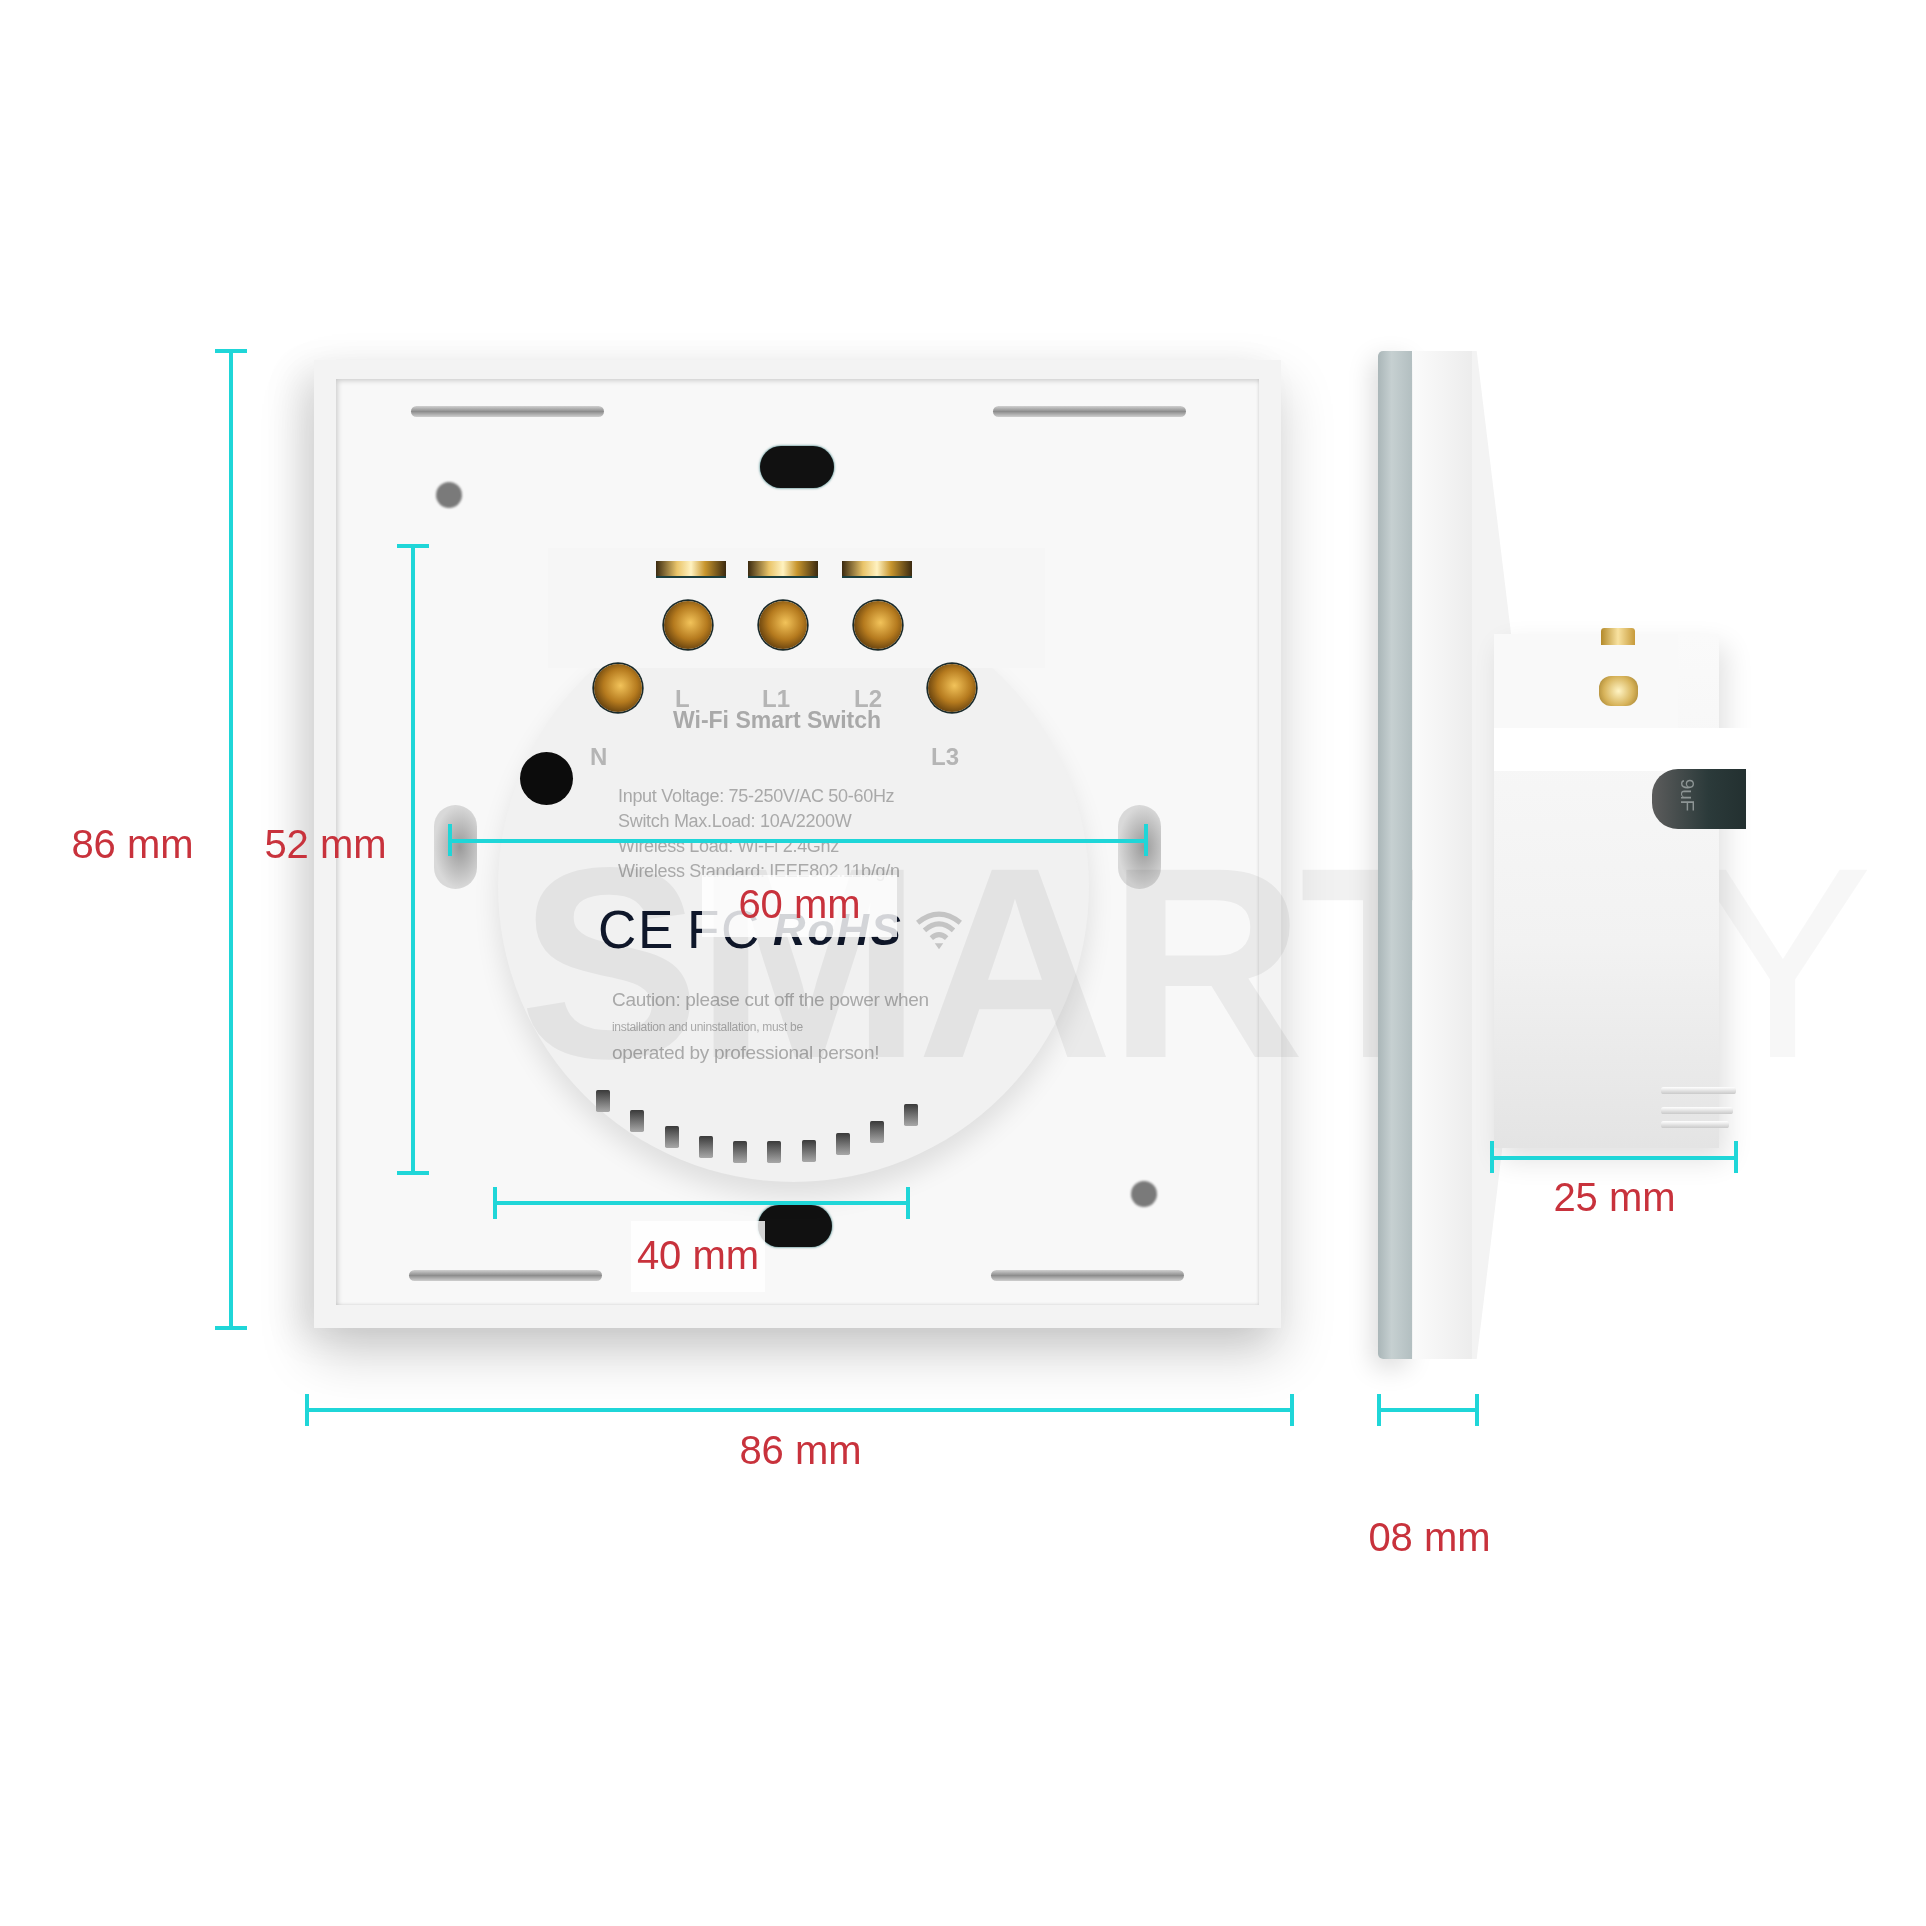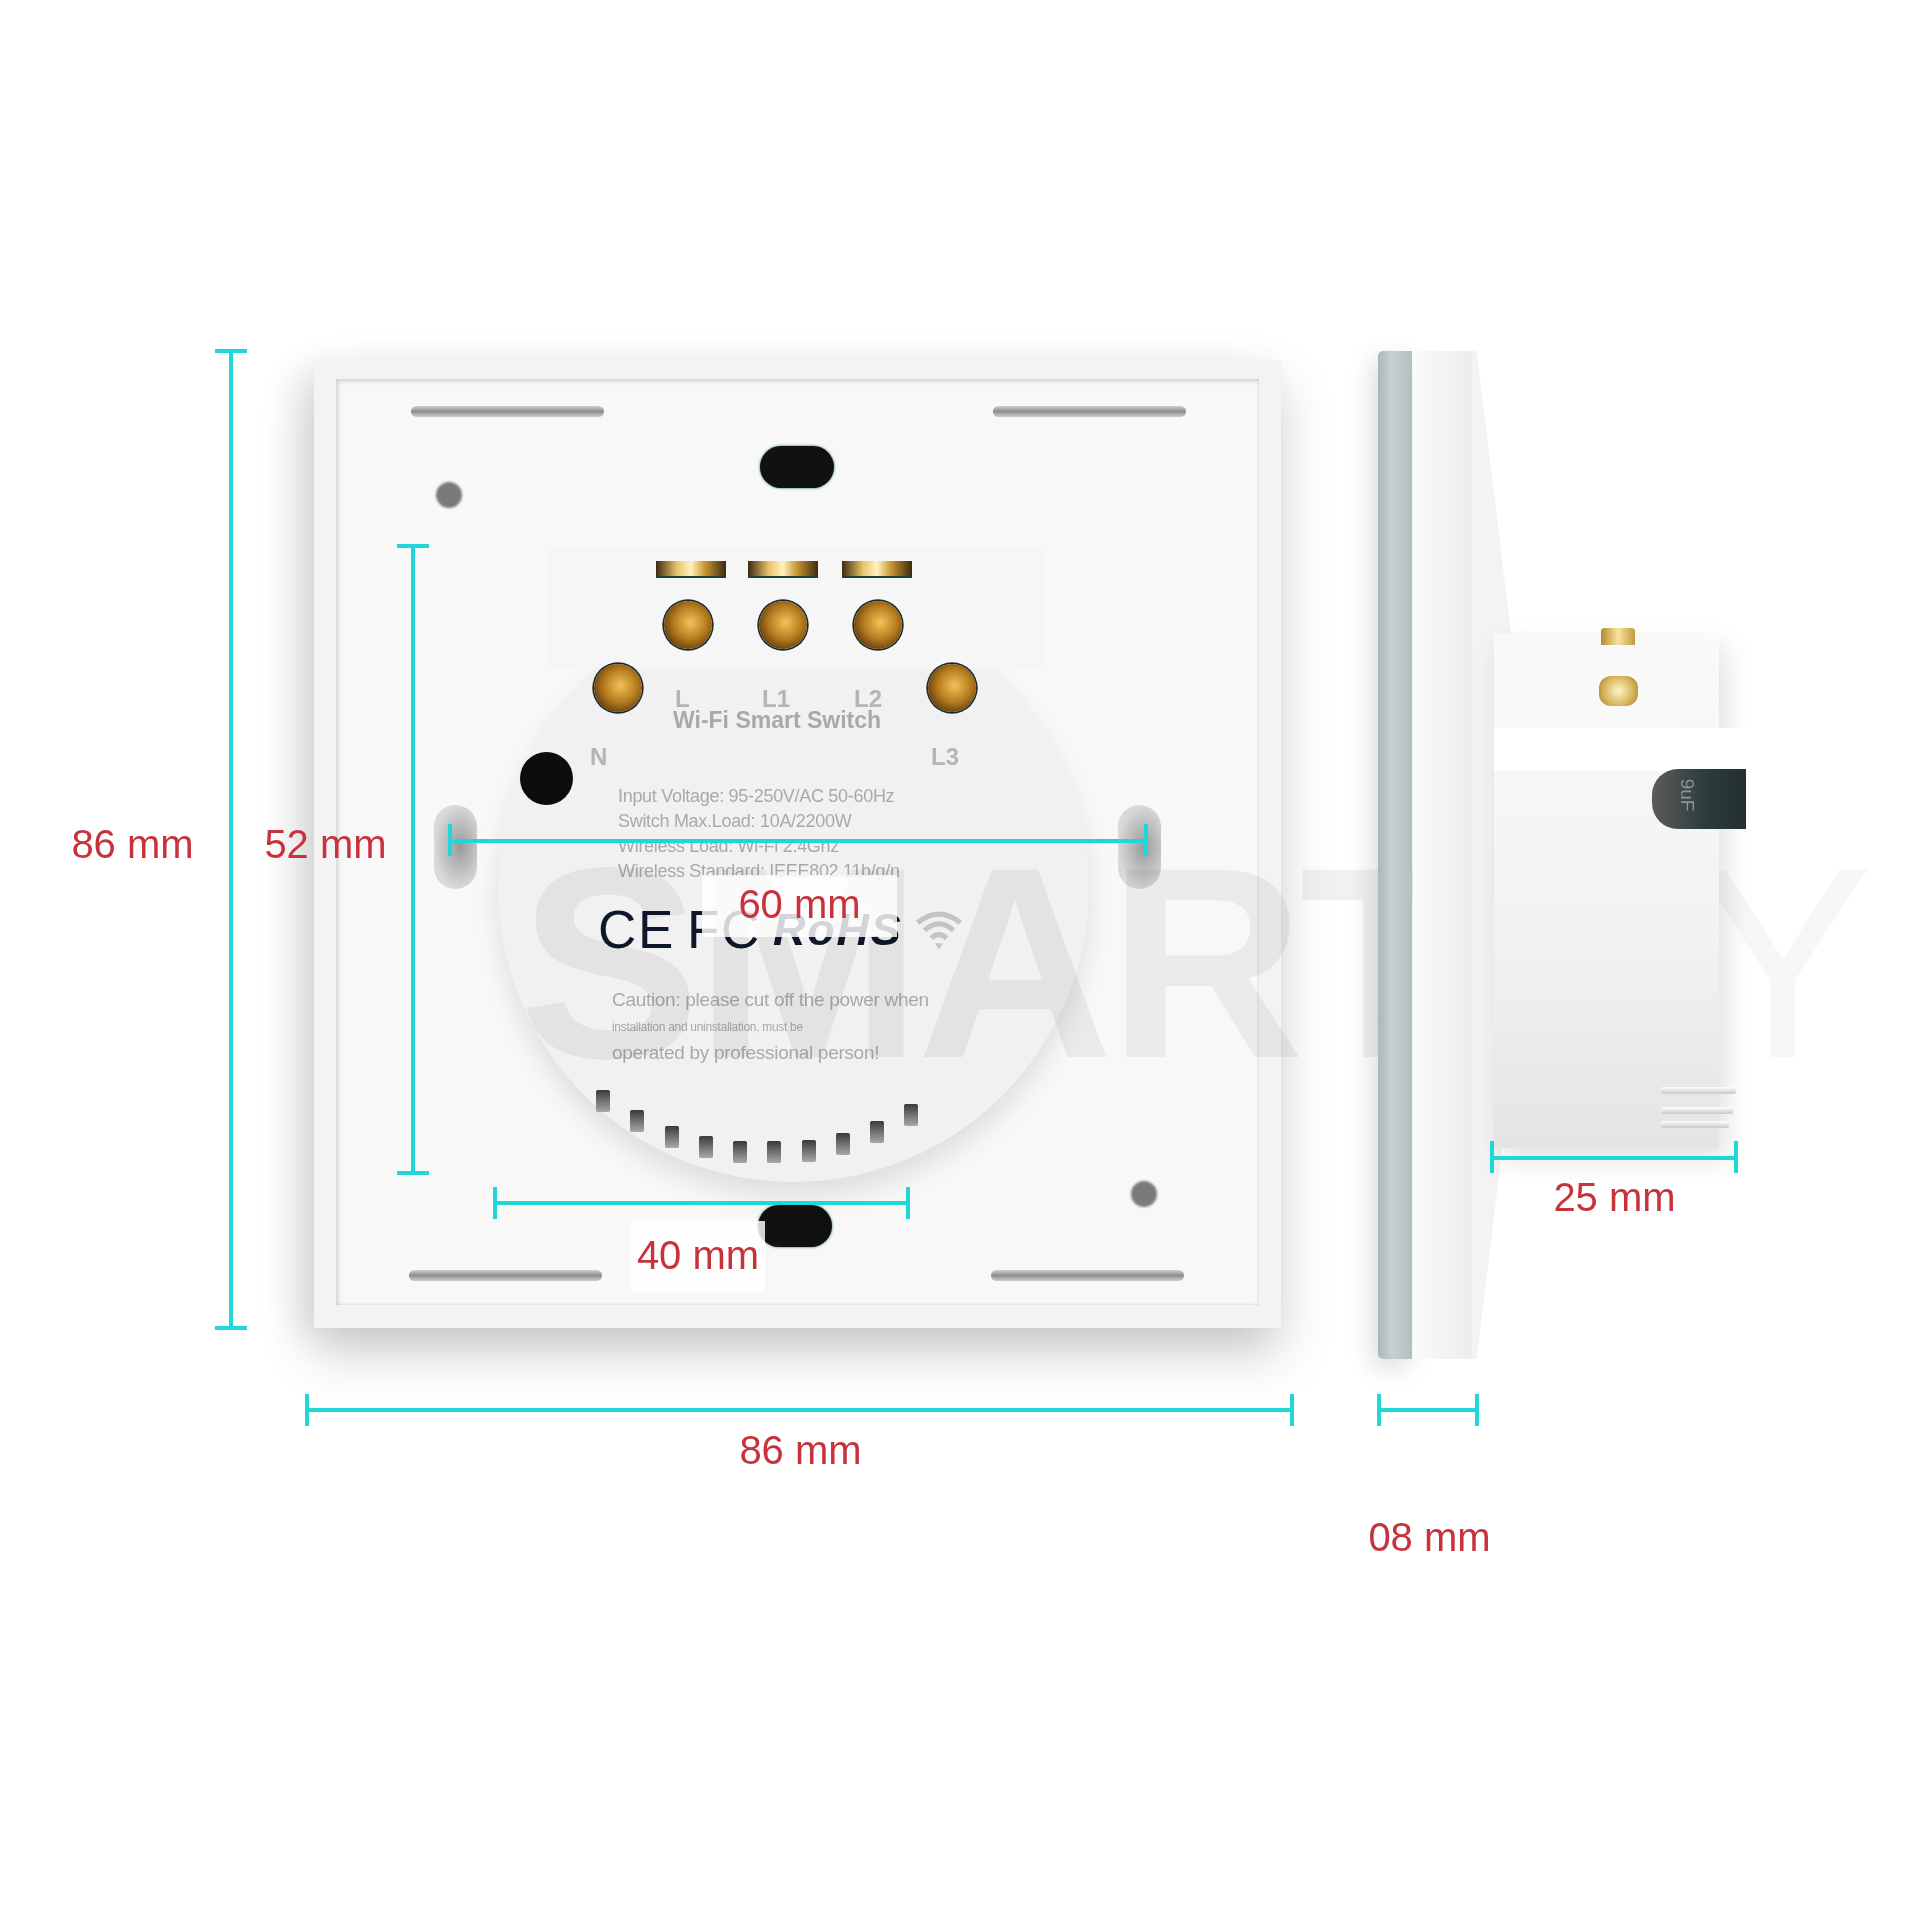--- a/index.html
+++ b/index.html
@@ -89,21 +89,21 @@
 
 <span class="abs lbl" style="left:675px;top:685px;">L</span>
 <span class="abs lbl" style="left:762px;top:685px;">L1</span>
 <span class="abs lbl" style="left:854px;top:685px;">L2</span>
 <span class="abs lbl" style="left:590px;top:743px;">N</span>
 <span class="abs lbl" style="left:931px;top:743px;">L3</span>
 
 <span class="abs spec-title" style="left:673px;top:707px;">Wi-Fi Smart Switch</span>
 
 <div class="abs" style="left:618px;top:784px;">
-  <div class="spec">Input Voltage: 95-250V/AC 50-60Hz</div>
+  <div class="spec">Input Voltage: 75-250V/AC 50-60Hz</div>
   <div class="spec">Switch Max.Load: 10A/2200W</div>
   <div class="spec">Wireless Load: Wi-Fi 2.4Ghz</div>
   <div class="spec">Wireless Standard: IEEE802.11b/g/n</div>
 </div>
 
 <div class="abs" style="left:598px;top:899px;display:flex;align-items:center;gap:12px;">
   <span class="cert">CE</span>
   <span class="cert">FC</span>
   <span class="cert" style="font-style:italic;font-weight:bold;font-size:45px;">RoHS</span>
   <svg width="50" height="41" viewBox="0 0 58 48">

